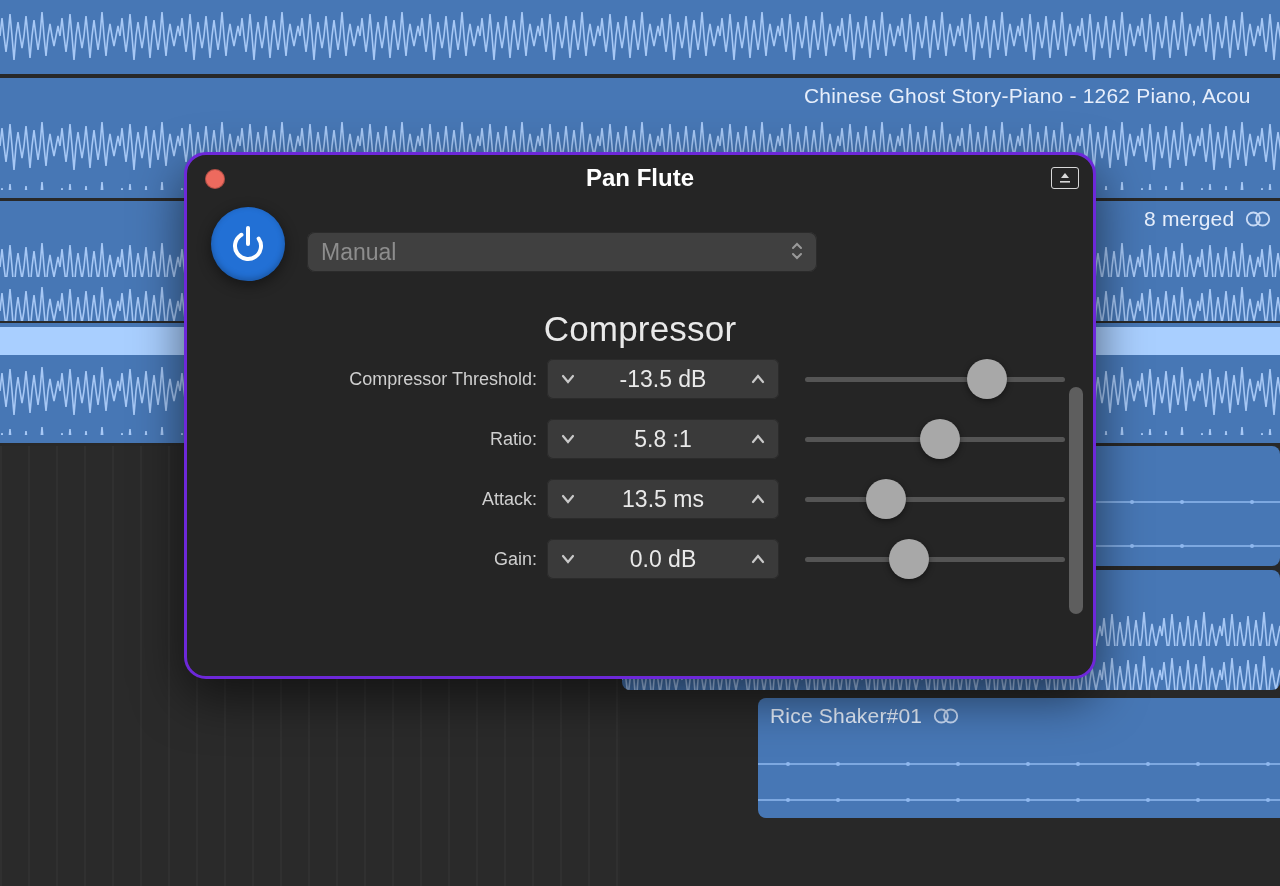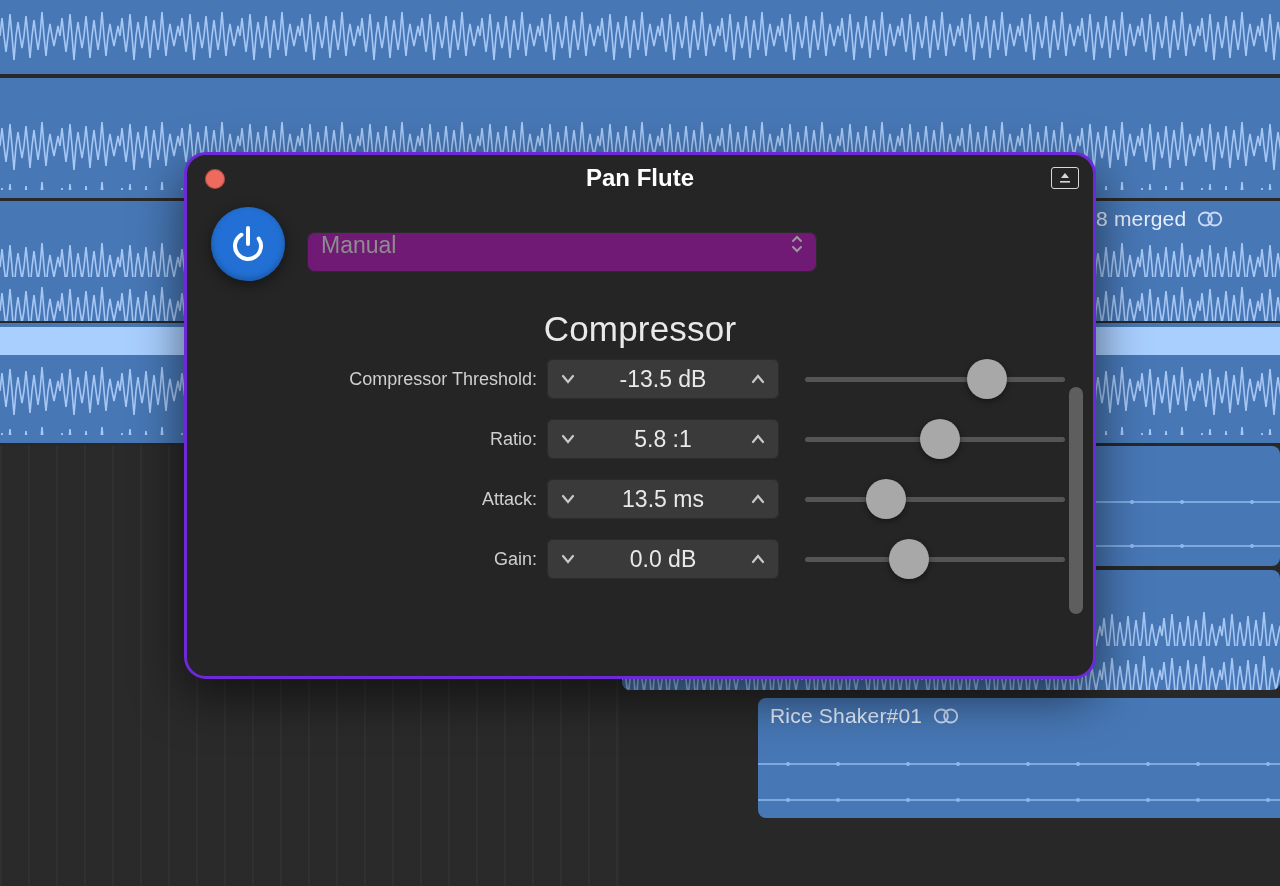--- a/index.html
+++ b/index.html
@@ -24,22 +24,22 @@
   .title { color:#fff; font-size:24px; font-weight:700; margin-top:6px;}
   .tray-btn { position:absolute; right:14px; top:12px; width:28px; height:22px; border:1.5px solid #d8d8d8; border-radius:3px;
               display:flex; align-items:center; justify-content:center; }
   .tray-btn svg { width:14px; height:14px; }
 
   .toolbar { padding: 12px 24px 0 24px; display:flex; align-items:center; gap:22px; }
   .power-btn { width:74px; height:74px; border-radius:50%; background:#2270d5;
                display:flex; align-items:center; justify-content:center;
                box-shadow: 0 4px 14px rgba(0,0,0,0.45), inset 0 -2px 6px rgba(0,0,0,0.25); }
   .power-btn svg { width:40px; height:40px; }
-  .preset-select { flex: 0 0 510px; height:40px; background:#701a75; border-radius:8px;
-                   display:flex; align-items:flex-start; justify-content:space-between; padding:0 14px; box-shadow: inset 0 0 0 1px #2b2b2b; margin-top: 16px;}
+  .preset-select { flex: 0 0 510px; height:40px; background:#404040; border-radius:8px;
+                   display:flex; align-items:center; justify-content:space-between; padding:0 14px; box-shadow: inset 0 0 0 1px #2b2b2b; margin-top: 16px;}
   .preset-select span { color:#8d8d8d; font-size:23px; }
   .chev { color:#8d8d8d; font-size:14px; }
 
   .plugin-body { flex:1; padding-top:28px; position:relative; }
   .section-title { text-align:center; color:#e9e9e9; font-size:35px; font-weight:500; letter-spacing:0.2px;}
 
   .param-row { display:flex; align-items:center; height:60px; }
   .param-label { width:360px; text-align:right; padding-right:10px; color:#cfcfcf; font-size:18px; font-weight:400;}
   .stepper { width:232px; height:40px; background:#3a3a3a; border-radius:6px; display:flex; align-items:stretch; overflow:hidden; box-shadow: inset 0 0 0 1px #2b2b2b; }
   .step-btn { width:42px; display:flex; align-items:center; justify-content:center; color:#bdbdbd; cursor:pointer; }
@@ -74,27 +74,30 @@
   </defs>
 </svg>
 
 <div class="track" style="top:0; height:74px; width:1280px; border-radius:0">
   <svg class="wave" style="top:6px;height:60px" width="100%" height="60">
       <rect width="100%" height="60" fill="url(#wav1)"></rect>
     </svg>
 </div>
 
 <div class="track" style="top:78px; height:120px; width:1280px; border-radius:0">
+  <div class="track-label" style="left:804px">
+      <span>Chinese Ghost Story-Piano - 1262 Piano, Acou</span>
+    </div>
   <svg class="wave" style="top:38px;height:74px" width="100%" height="74">
       <rect width="100%" height="74" fill="url(#wav1)"></rect>
     </svg>
 </div>
 
 <div class="track" style="top:201px; height:120px; width:1280px; border-radius:0">
-  <div class="track-label" style="left:1096px">
+  <div class="track-label" style="left:1144px">
     <span>8 merged</span>
     <span class="stereo-icon">
       <svg viewBox="0 0 30 18">
           <circle cx="10" cy="9" r="7" stroke="#c8daf5" stroke-width="2" fill="none"></circle>
           <circle cx="20" cy="9" r="7" stroke="#c8daf5" stroke-width="2" fill="none"></circle>
         </svg>
     </span>
   </div>
   <svg class="wave" style="top:36px;height:40px" width="100%" height="40">
       <rect width="100%" height="40" fill="url(#wav1)"></rect>

